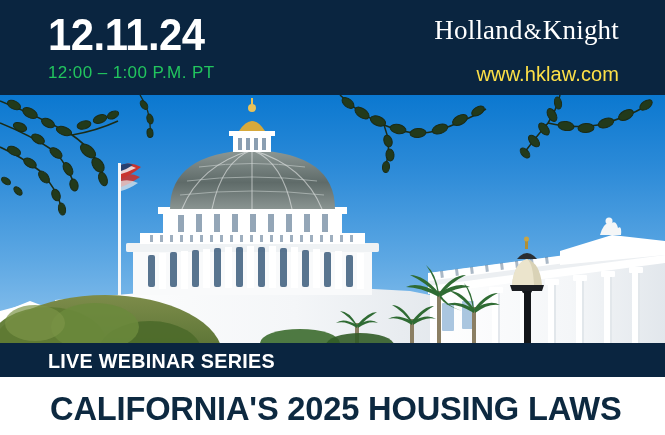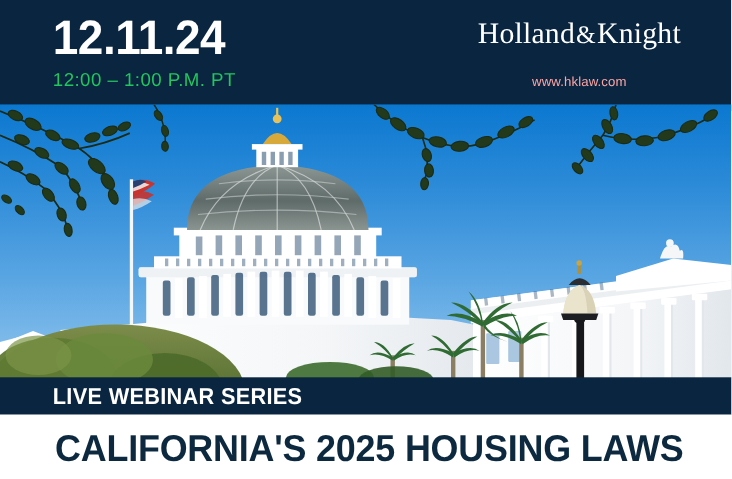--- a/index.html
+++ b/index.html
@@ -50,39 +50,39 @@
     line-height: 22px;
     letter-spacing: 0.4px;
     color: #22c55e;
     margin-top: 4px;
     white-space: nowrap;
   }
   .header-right {
     position: absolute;
     right: 46px;
     top: 14px;
-    text-align: center;
+    text-align: right;
   }
   .brand-logo {
     font-family: "Liberation Serif", serif;
     font-size: 27px;
     line-height: 32px;
     color: #ffffff;
     letter-spacing: 0.2px;
     white-space: nowrap;
   }
   .brand-logo .amp {
     font-size: 23px;
     padding: 0 1px;
   }
   .brand-url {
     font-family: "Liberation Sans", sans-serif;
-    font-size: 12px;
+    font-size: 20px;
     line-height: 20px;
-    color: #fca5a5;
+    color: #fde047;
     letter-spacing: 0.1px;
     margin-top: 16px;
     white-space: nowrap;
   }
 
   
   .photo {
     position: absolute;
     left: 0; top: 95px;
     width: 665px;

